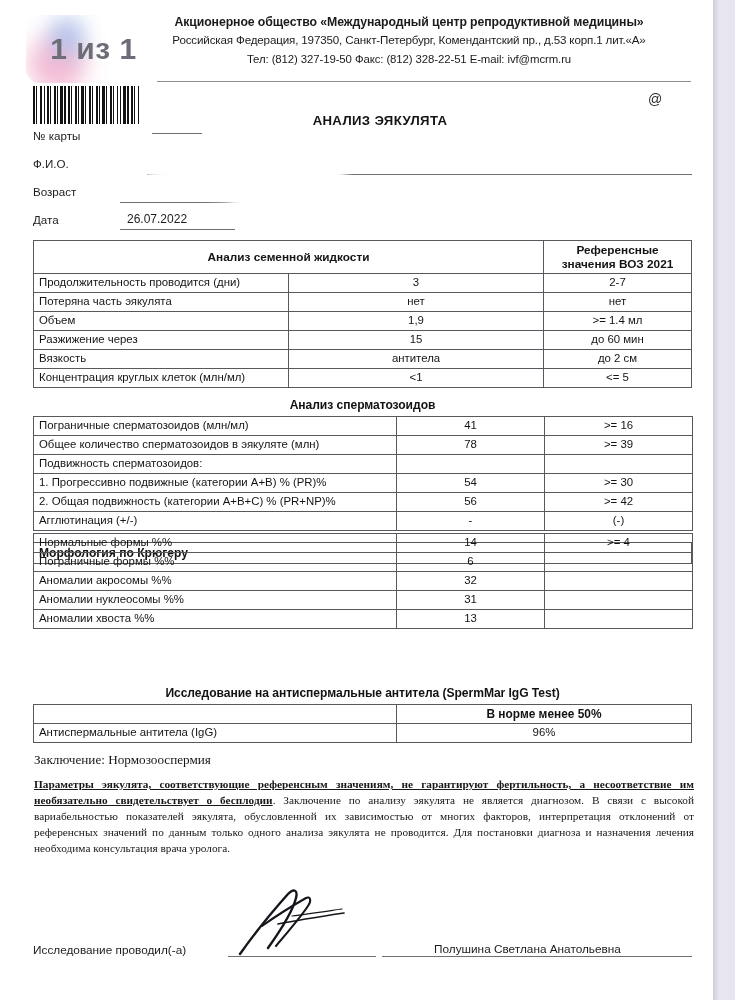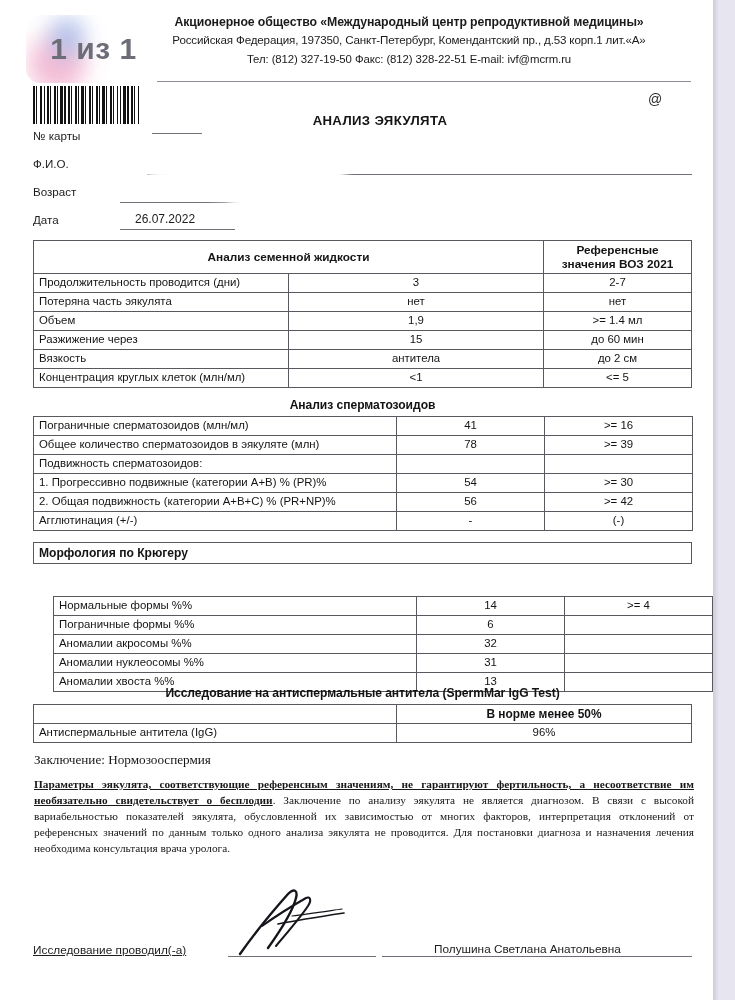--- a/index.html
+++ b/index.html
@@ -202,21 +202,20 @@
   }
 
   
   #sig-label {
     position: absolute;
     left: 33px;
     top: 943px;
     font-size: 11.8px;
     color: #1c1c1c;
     white-space: nowrap;
-    text-decoration: underline;
   }
   #sig-rule-1 {
     position: absolute;
     left: 228px;
     top: 956px;
     width: 148px;
     height: 1px;
     background: #6f6f78;
   }
   #sig-rule-2 {
@@ -308,21 +307,21 @@
   <div class="field-label" style="left:33px; top:157px;">Ф.И.О.</div>
   <div class="field-rule" style="left:147px; top:174px; width:545px;"></div>
   <div class="field-value" style="left:160px; top:158px;"></div>
 
   <div class="field-label" style="left:33px; top:185px;">Возраст</div>
   <div class="field-rule" style="left:120px; top:202px; width:120px;"></div>
   <div class="field-value" style="left:140px; top:186px;"></div>
 
   <div class="field-label" style="left:33px; top:213px;">Дата</div>
   <div class="field-rule" style="left:120px; top:229px; width:115px;"></div>
-  <div class="field-value" style="left:127px; top:212px;margin-left:8px;">26.07.2022</div>
+  <div class="field-value" style="left:127px; top:212px;">26.07.2022</div>
 
   <div class="redact" style="left:142px; top:148px; width:120px; height:40px;"></div>
   <div class="redact" style="left:198px; top:160px; width:150px; height:46px;"></div>
   <div class="redact" style="left:230px; top:180px; width:120px; height:40px;"></div>
   <div class="redact" style="left:275px; top:158px; width:70px; height:34px;"></div>
 
   <table class="tbl" style="top:240px;">
     <tbody>
       <tr>
         <td class="hdr-cell" colspan="2">Анализ семенной жидкости</td>
@@ -403,21 +402,21 @@
   </table>
 
   <table class="tbl" style="top:542px;">
     <tbody>
       <tr>
         <td colspan="3" class="band-left" style="font-weight:bold; font-size:12.1px; height:21px;">Морфология по Крюгеру</td>
       </tr>
     </tbody>
   </table>
 
-  <table class="tbl" style="top:596px;margin-left:20px;">
+  <table class="tbl" style="top:533px;">
     <tbody>
       <tr>
         <td class="c-label">Нормальные формы %%</td>
         <td class="c-val">14</td>
         <td class="c-ref">&gt;= 4</td>
       </tr>
       <tr>
         <td class="c-label">Пограничные формы %%</td>
         <td class="c-val">6</td>
         <td class="c-ref"></td>

